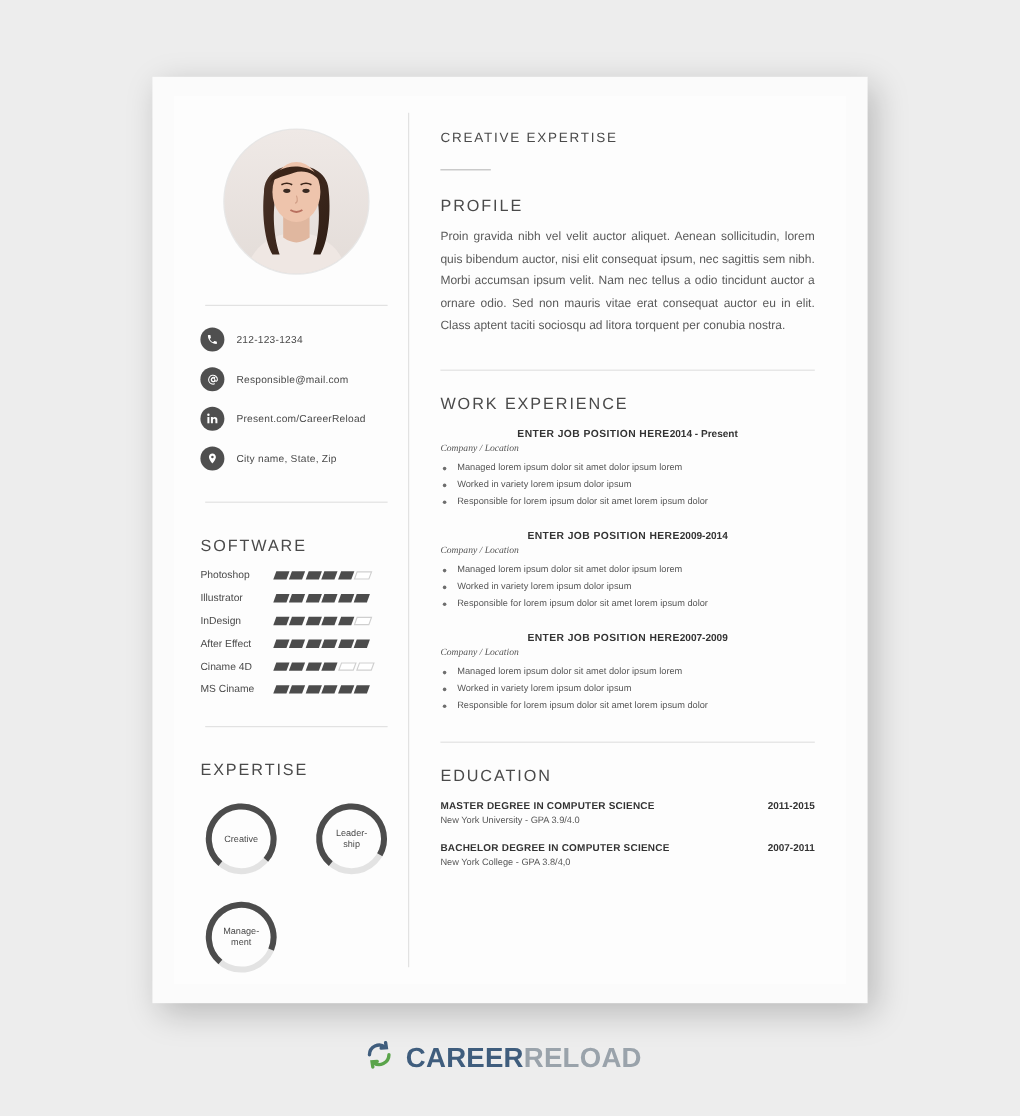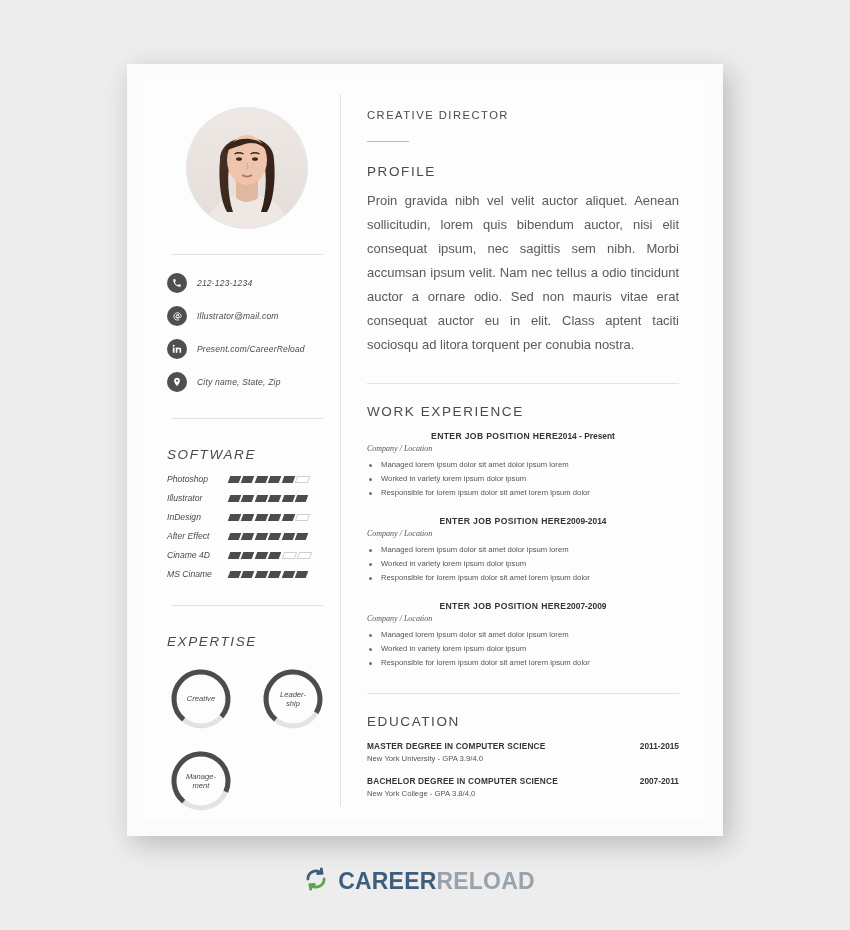--- a/index.html
+++ b/index.html
@@ -23,21 +23,20 @@
     left:18px;top:16px;right:18px;bottom:16px;
     background:#fdfdfd;
     display:flex;
   }
   
   .left{
     width:196px;
     padding:16px 14px 0 22px;
     box-sizing:border-box;
     position:relative;
-    font-style:italic;
   }
   .left:after{
     content:"";
     position:absolute;right:0;top:14px;bottom:14px;width:1px;
     background:#e2e2e2;
   }
   .photo-wrap{
     width:120px;height:120px;border-radius:50%;
     margin:12px auto 0 auto;
     overflow:hidden;
@@ -99,21 +98,21 @@
     font-family:"Liberation Serif", serif;
     font-size:27px;letter-spacing:3.2px;color:#3d3d3d;
     font-weight:400;margin:0;
   }
   .role{
     font-size:11.2px;letter-spacing:1.5px;color:#4a4a4a;
     margin:7px 0 0 0;font-weight:400;
   }
   .short-rule{width:42px;height:1px;background:#bdbdbd;margin:20px 0 22px 0;}
   .profile-text{
-    font-size:13px;color:#5a5a5a;line-height:1.85;text-align:justify;
+    font-size:10px;color:#5a5a5a;line-height:1.85;text-align:justify;
     margin:10px 0 0 0;
   }
   .thin-rule{height:1px;background:#e2e2e2;margin:26px 0 20px 0;}
   .job{margin-bottom:19px;}
   .job-head{display:flex;justify-content:center;align-items:baseline;}
   .job-title{
     font-size:8.6px;font-weight:bold;color:#333;letter-spacing:.35px;
   }
   .job-date{font-size:8.4px;font-weight:bold;color:#333;}
   .job-sub{
@@ -203,21 +202,21 @@
           </span>
           <span class="ctext">212-123-1234</span>
         </div>
         <div class="contact">
           <span class="cicon">
             <svg width="11" height="11" viewBox="0 0 24 24" fill="none" stroke="#fff" stroke-width="1.9">
                 <path d="M16 8.5a4 4 0 1 0 .6 5.3c.9 1.1 3.4.7 3.4-2.3A8 8 0 1 0 15.5 19"></path>
                 <circle cx="12" cy="12" r="3.4"></circle>
               </svg>
           </span>
-          <span class="ctext">Illustrator@mail.com</span>
+          <span class="ctext">Responsible@mail.com</span>
         </div>
         <div class="contact">
           <span class="cicon">
             <svg width="10" height="10" viewBox="0 0 24 24" fill="#fff">
                 <rect x="2" y="8.5" width="4" height="12.5"></rect>
                 <circle cx="4" cy="4" r="2.4"></circle>
                 <path d="M9 8.5h4v1.8c.7-1.2 2-2.1 3.9-2.1 3.1 0 5.1 2 5.1 5.6V21h-4v-6.2c0-1.7-.7-2.8-2.2-2.8-1.4 0-2.3 1-2.6 1.9-.1.3-.2.8-.2 1.3V21H9z"></path>
               </svg>
           </span>
           <span class="ctext">Present.com/CareerReload</span>
@@ -326,21 +325,21 @@
             <svg width="68" height="68" viewBox="0 0 68 68">
               <circle cx="34" cy="34" r="27" fill="none" stroke="#e3e3e3" stroke-width="5"></circle>
               <circle cx="34" cy="34" r="27" fill="none" stroke="#4c4c4c" stroke-width="5" stroke-linecap="butt" stroke-dasharray="118.8 50.9" transform="rotate(130 34 34)"></circle>
             </svg>
             <div class="exp-label">Manage-<br>ment</div>
           </div>
         </div>
     </div>
 
     <div class="right">
-      <h2 class="role">CREATIVE DIRECTOR</h2>
+      <h2 class="role">CREATIVE EXPERTISE</h2>
       <div class="short-rule"></div>
 
       <h2 class="sec-title">PROFILE</h2>
       <p class="profile-text">Proin gravida nibh vel velit auctor aliquet. Aenean sollicitudin, lorem quis bibendum auctor, nisi elit consequat ipsum, nec sagittis sem nibh. Morbi accumsan ipsum velit. Nam nec tellus a odio tincidunt auctor a ornare odio. Sed non  mauris vitae erat consequat auctor eu in elit. Class aptent taciti sociosqu ad litora torquent per conubia nostra.</p>
 
       <div class="thin-rule"></div>
 
       <h2 class="sec-title">WORK EXPERIENCE</h2>
       <div id="jobs" style="margin-top:12px;">
           <div class="job">

